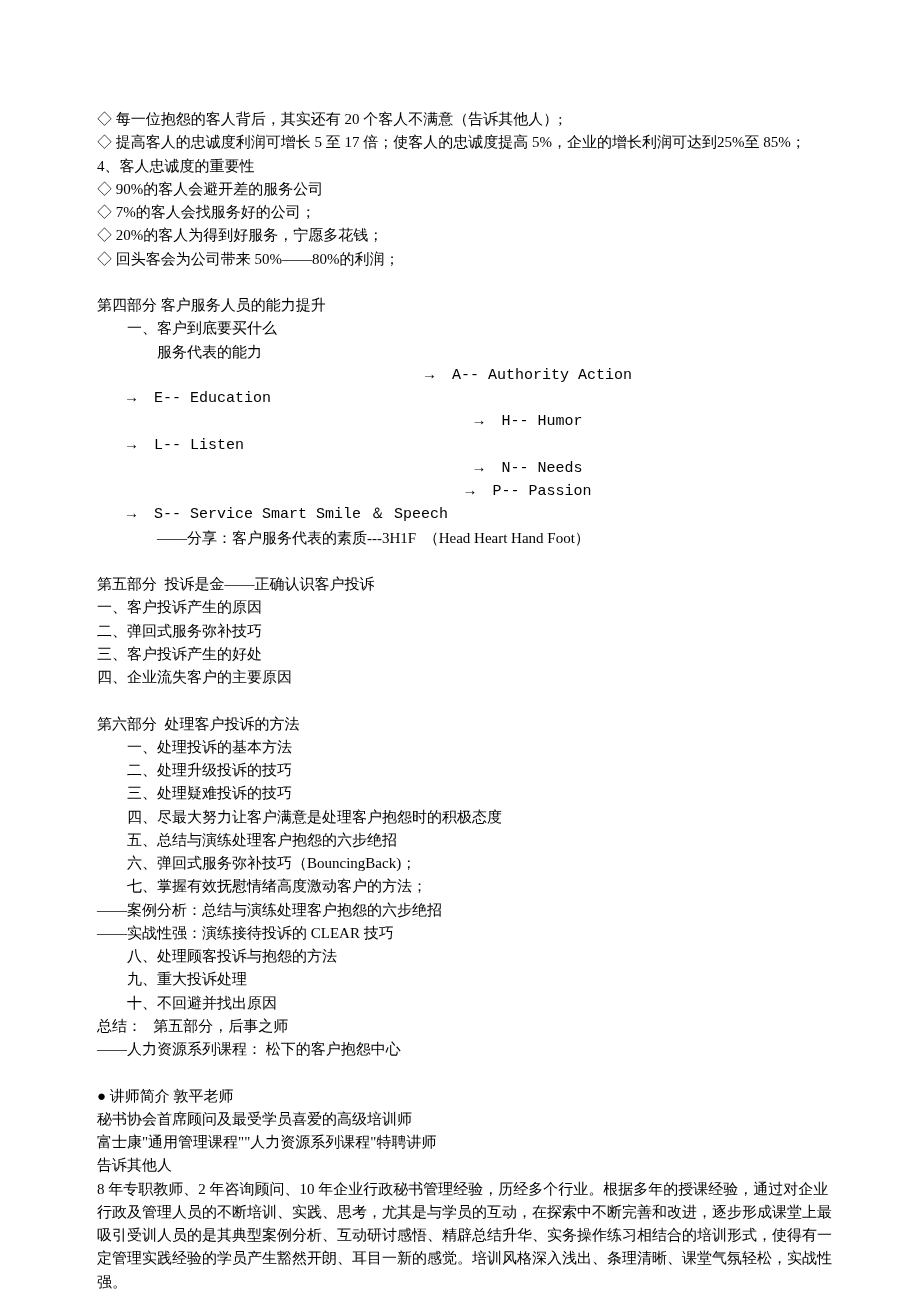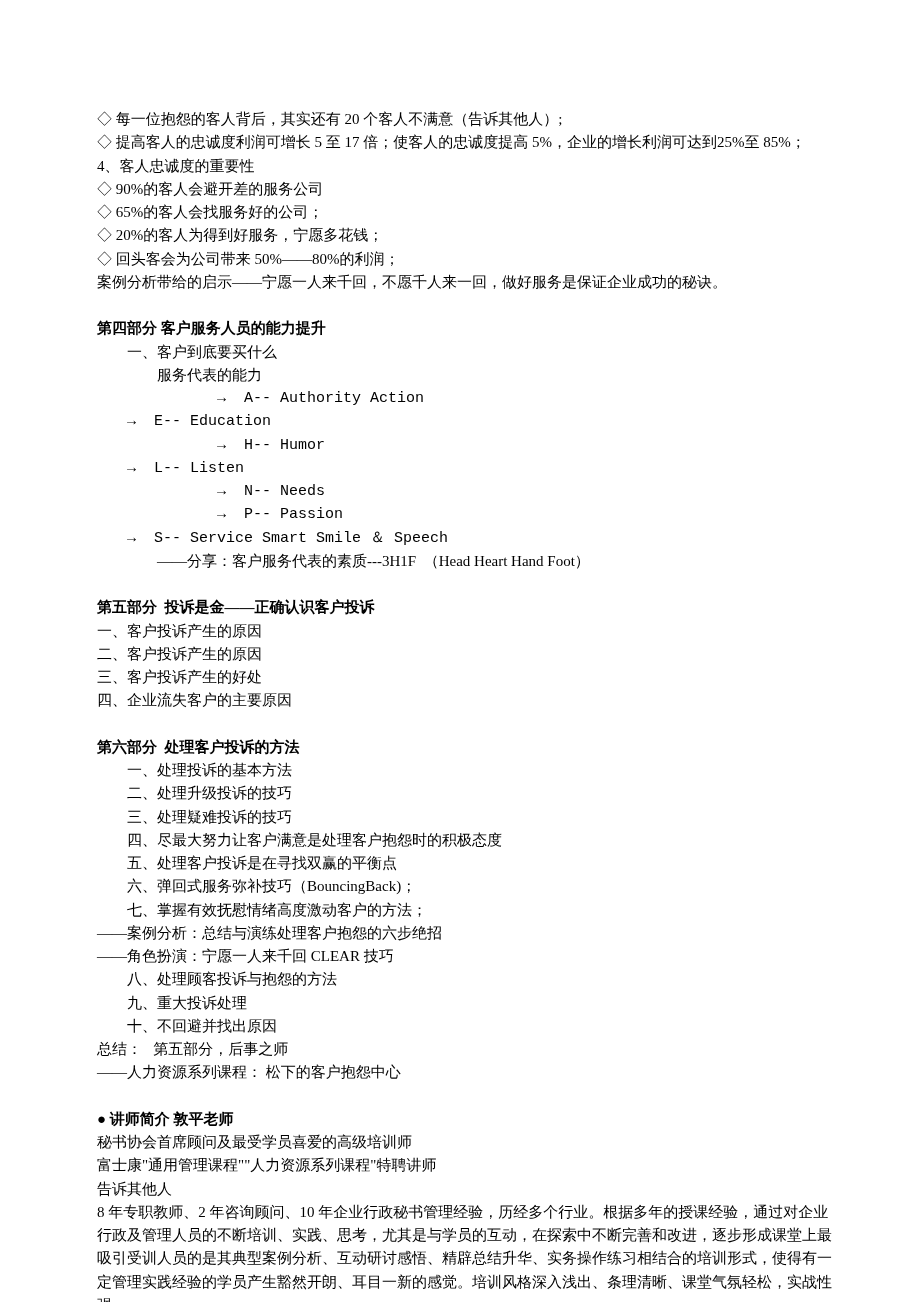--- a/index.html
+++ b/index.html
@@ -11,41 +11,40 @@
     line-height: 1.55;
     color: #000;
   }
   .page {
     width: 920px;
     min-height: 1302px;
     box-sizing: border-box;
     padding: 108px 80px 60px 80px;
   }
   .line { white-space: pre-wrap; margin-left: 17px; }
-  .bold { font-weight: bold; }
+  .bold { font-weight: normal; }
   .blank { height: 1.55em; }
   .indent1 { padding-left: 2em; }
   .indent2 { padding-left: 4em; }
-  .indent3 { padding-left: 8em; }
+  .indent3 { padding-left: 8em; text-align: center; }
   .mono { font-family: "Courier New", monospace; }
 </style>
 </head>
 <body>
 
 <div class="page">
 
   <div>
     <div class="line">◇ 每一位抱怨的客人背后，其实还有 20 个客人不满意（告诉其他人）;</div>
     <div class="line">◇ 提高客人的忠诚度利润可增长 5 至 17 倍；使客人的忠诚度提高 5%，企业的增长利润可达到25%至 85%；</div>
     <div class="line">4、客人忠诚度的重要性</div>
     <div class="line">◇ 90%的客人会避开差的服务公司</div>
-    <div class="line">◇ 65%的客人会找服务好的公司；</div>
+    <div class="line">◇ 7%的客人会找服务好的公司；</div>
     <div class="line">◇ 20%的客人为得到好服务，宁愿多花钱；</div>
     <div class="line">◇ 回头客会为公司带来 50%——80%的利润；</div>
-    <div class="line">案例分析带给的启示——宁愿一人来千回，不愿千人来一回，做好服务是保证企业成功的秘诀。</div>
   </div>
 
   <div class="blank"></div>
 
   <div class="line bold">第四部分 客户服务人员的能力提升</div>
   <div>
     <div class="line indent1">一、客户到底要买什么</div>
     <div class="line indent2">服务代表的能力</div>
     <div class="line indent3 mono">→  A-- Authority Action</div>
     <div class="line indent1 mono">→  E-- Education</div>
@@ -55,38 +54,38 @@
     <div class="line indent3 mono">→  P-- Passion</div>
     <div class="line indent1 mono">→  S-- Service Smart Smile ＆ Speech</div>
     <div class="line indent2">——分享：客户服务代表的素质---3H1F  （Head Heart Hand Foot）</div>
   </div>
 
   <div class="blank"></div>
 
   <div class="line bold">第五部分  投诉是金——正确认识客户投诉</div>
   <div>
     <div class="line">一、客户投诉产生的原因</div>
-    <div class="line">二、客户投诉产生的原因</div>
+    <div class="line">二、弹回式服务弥补技巧</div>
     <div class="line">三、客户投诉产生的好处</div>
     <div class="line">四、企业流失客户的主要原因</div>
   </div>
 
   <div class="blank"></div>
 
   <div class="line bold">第六部分  处理客户投诉的方法</div>
   <div>
     <div class="line indent1">一、处理投诉的基本方法</div>
     <div class="line indent1">二、处理升级投诉的技巧</div>
     <div class="line indent1">三、处理疑难投诉的技巧</div>
     <div class="line indent1">四、尽最大努力让客户满意是处理客户抱怨时的积极态度</div>
-    <div class="line indent1">五、处理客户投诉是在寻找双赢的平衡点</div>
+    <div class="line indent1">五、总结与演练处理客户抱怨的六步绝招</div>
     <div class="line indent1">六、弹回式服务弥补技巧（BouncingBack)；</div>
     <div class="line indent1">七、掌握有效抚慰情绪高度激动客户的方法；</div>
     <div class="line">——案例分析：总结与演练处理客户抱怨的六步绝招</div>
-    <div class="line">——角色扮演：宁愿一人来千回 CLEAR 技巧</div>
+    <div class="line">——实战性强：演练接待投诉的 CLEAR 技巧</div>
     <div class="line indent1">八、处理顾客投诉与抱怨的方法</div>
     <div class="line indent1">九、重大投诉处理</div>
     <div class="line indent1">十、不回避并找出原因</div>
     <div class="line">总结：   第五部分，后事之师</div>
     <div class="line">——人力资源系列课程： 松下的客户抱怨中心</div>
   </div>
 
   <div class="blank"></div>
 
   <div class="line bold">● 讲师简介 敦平老师</div>

